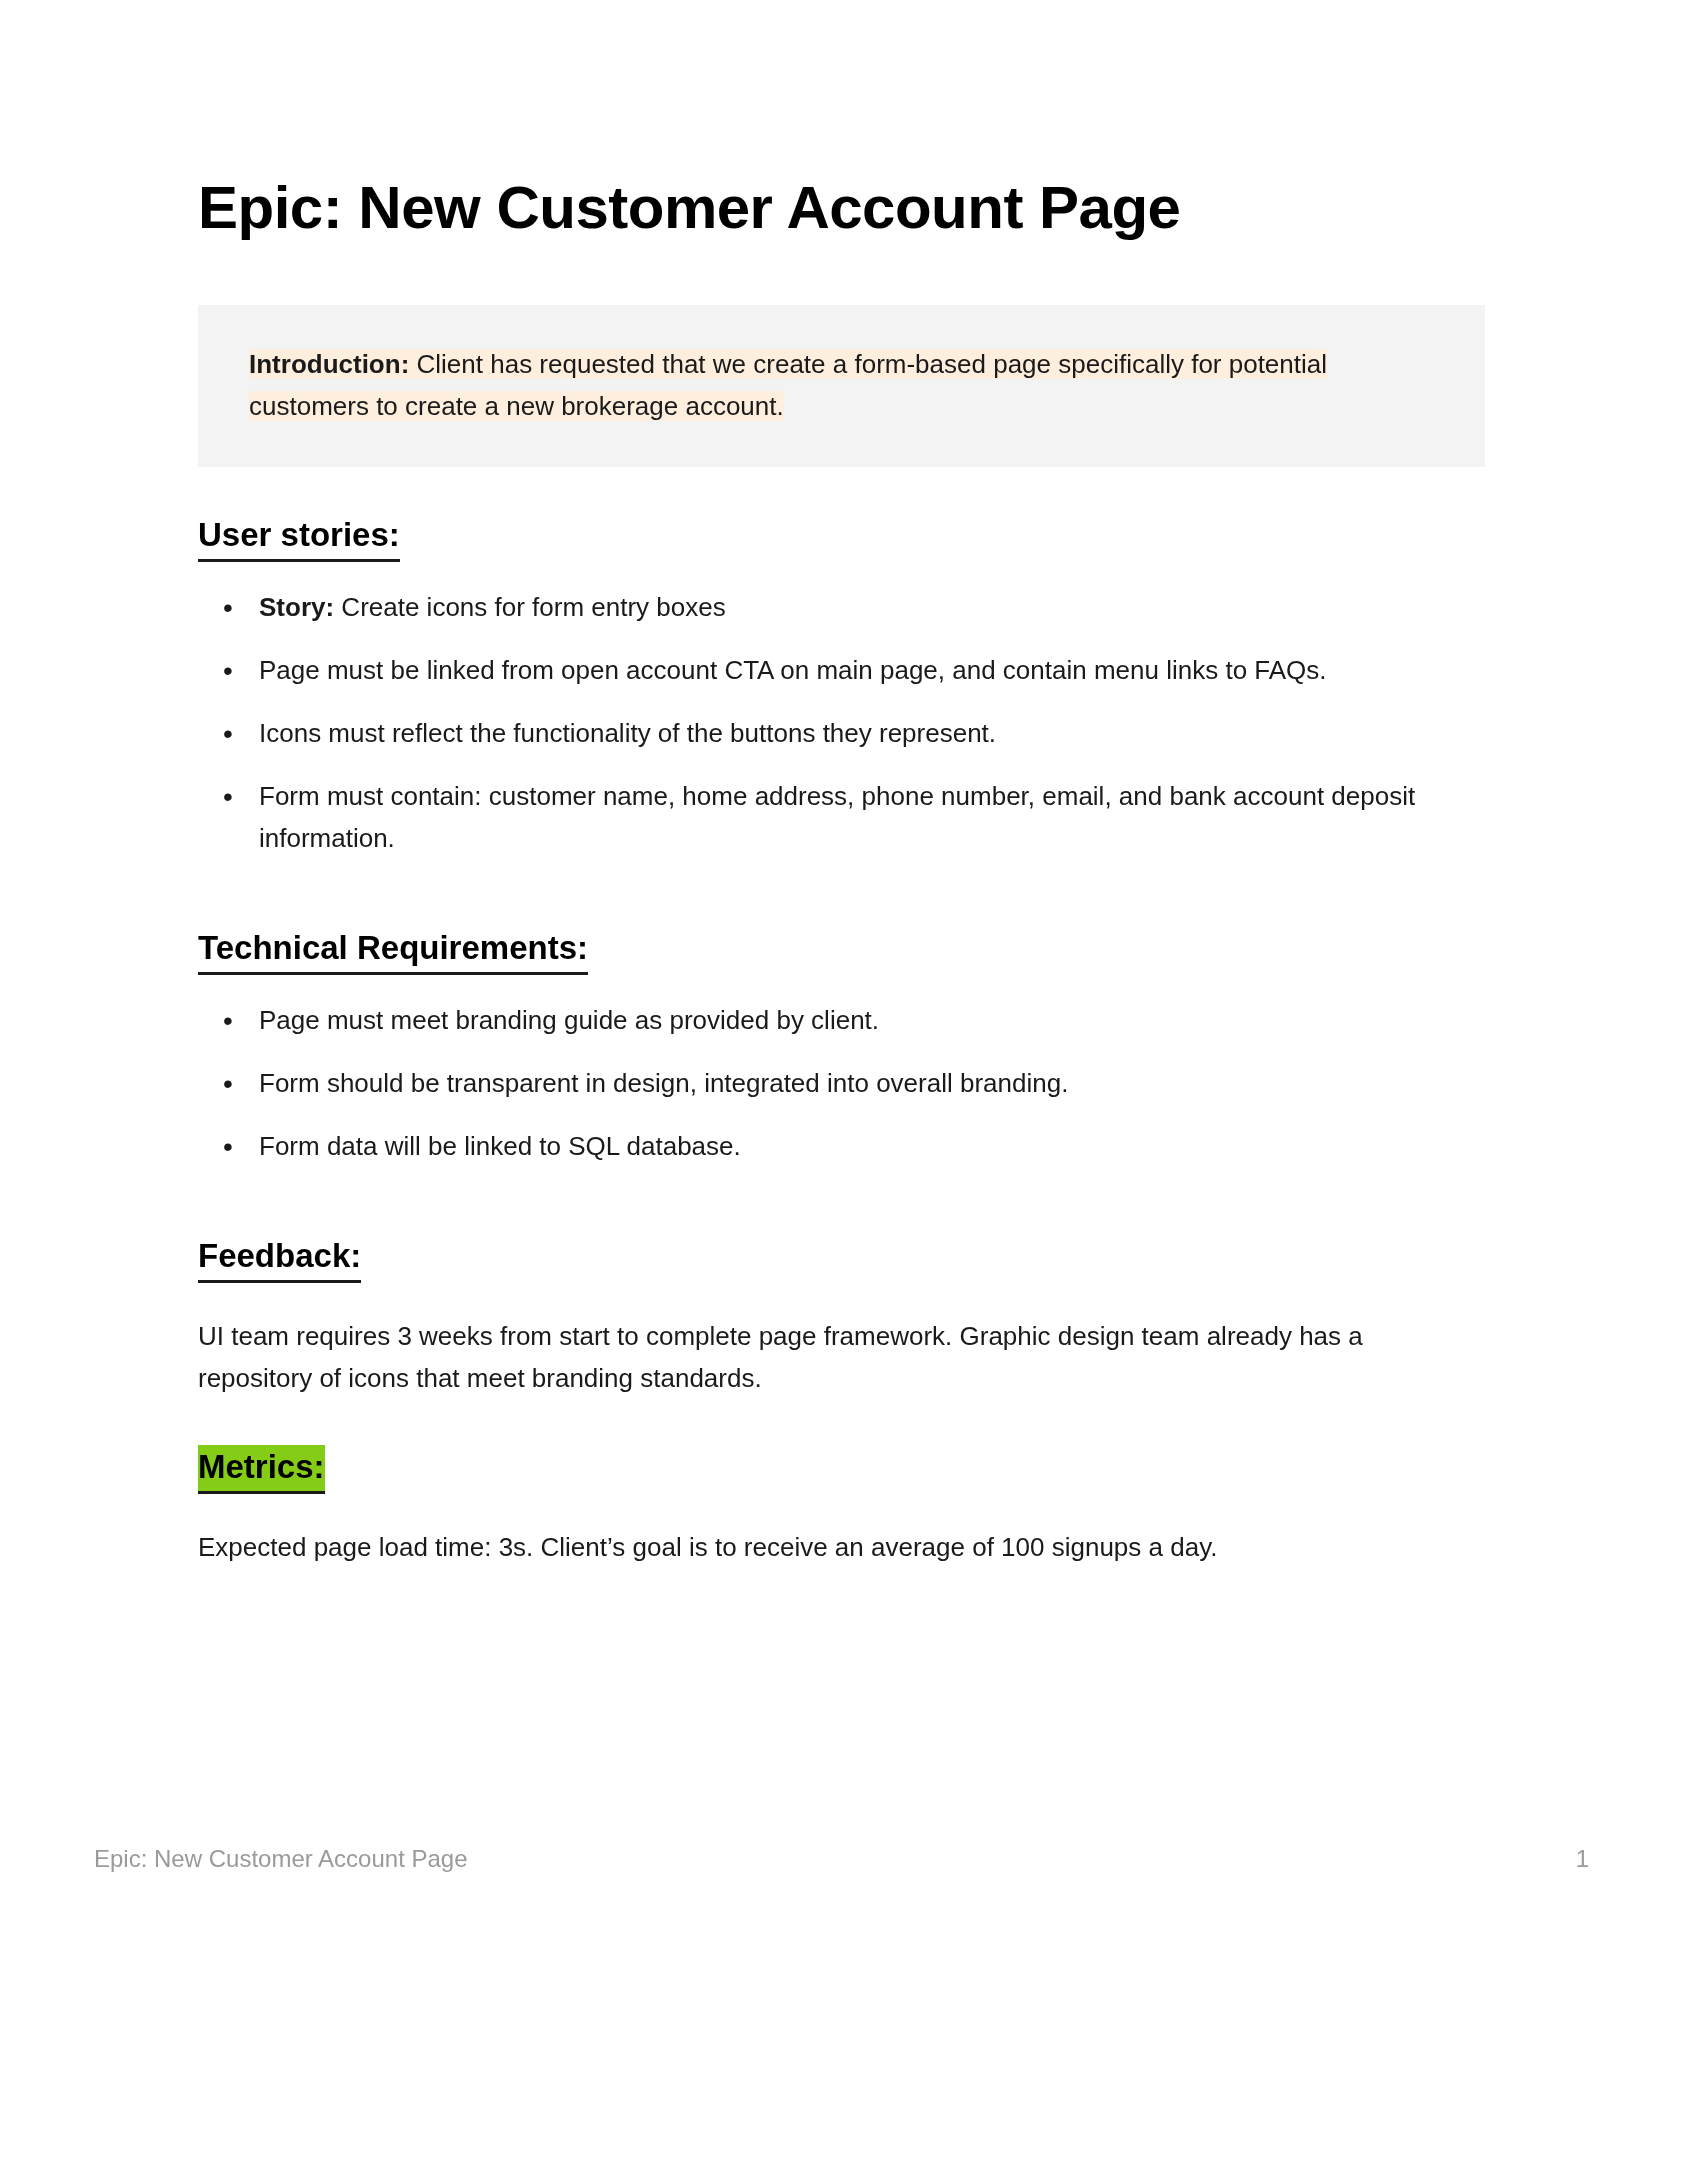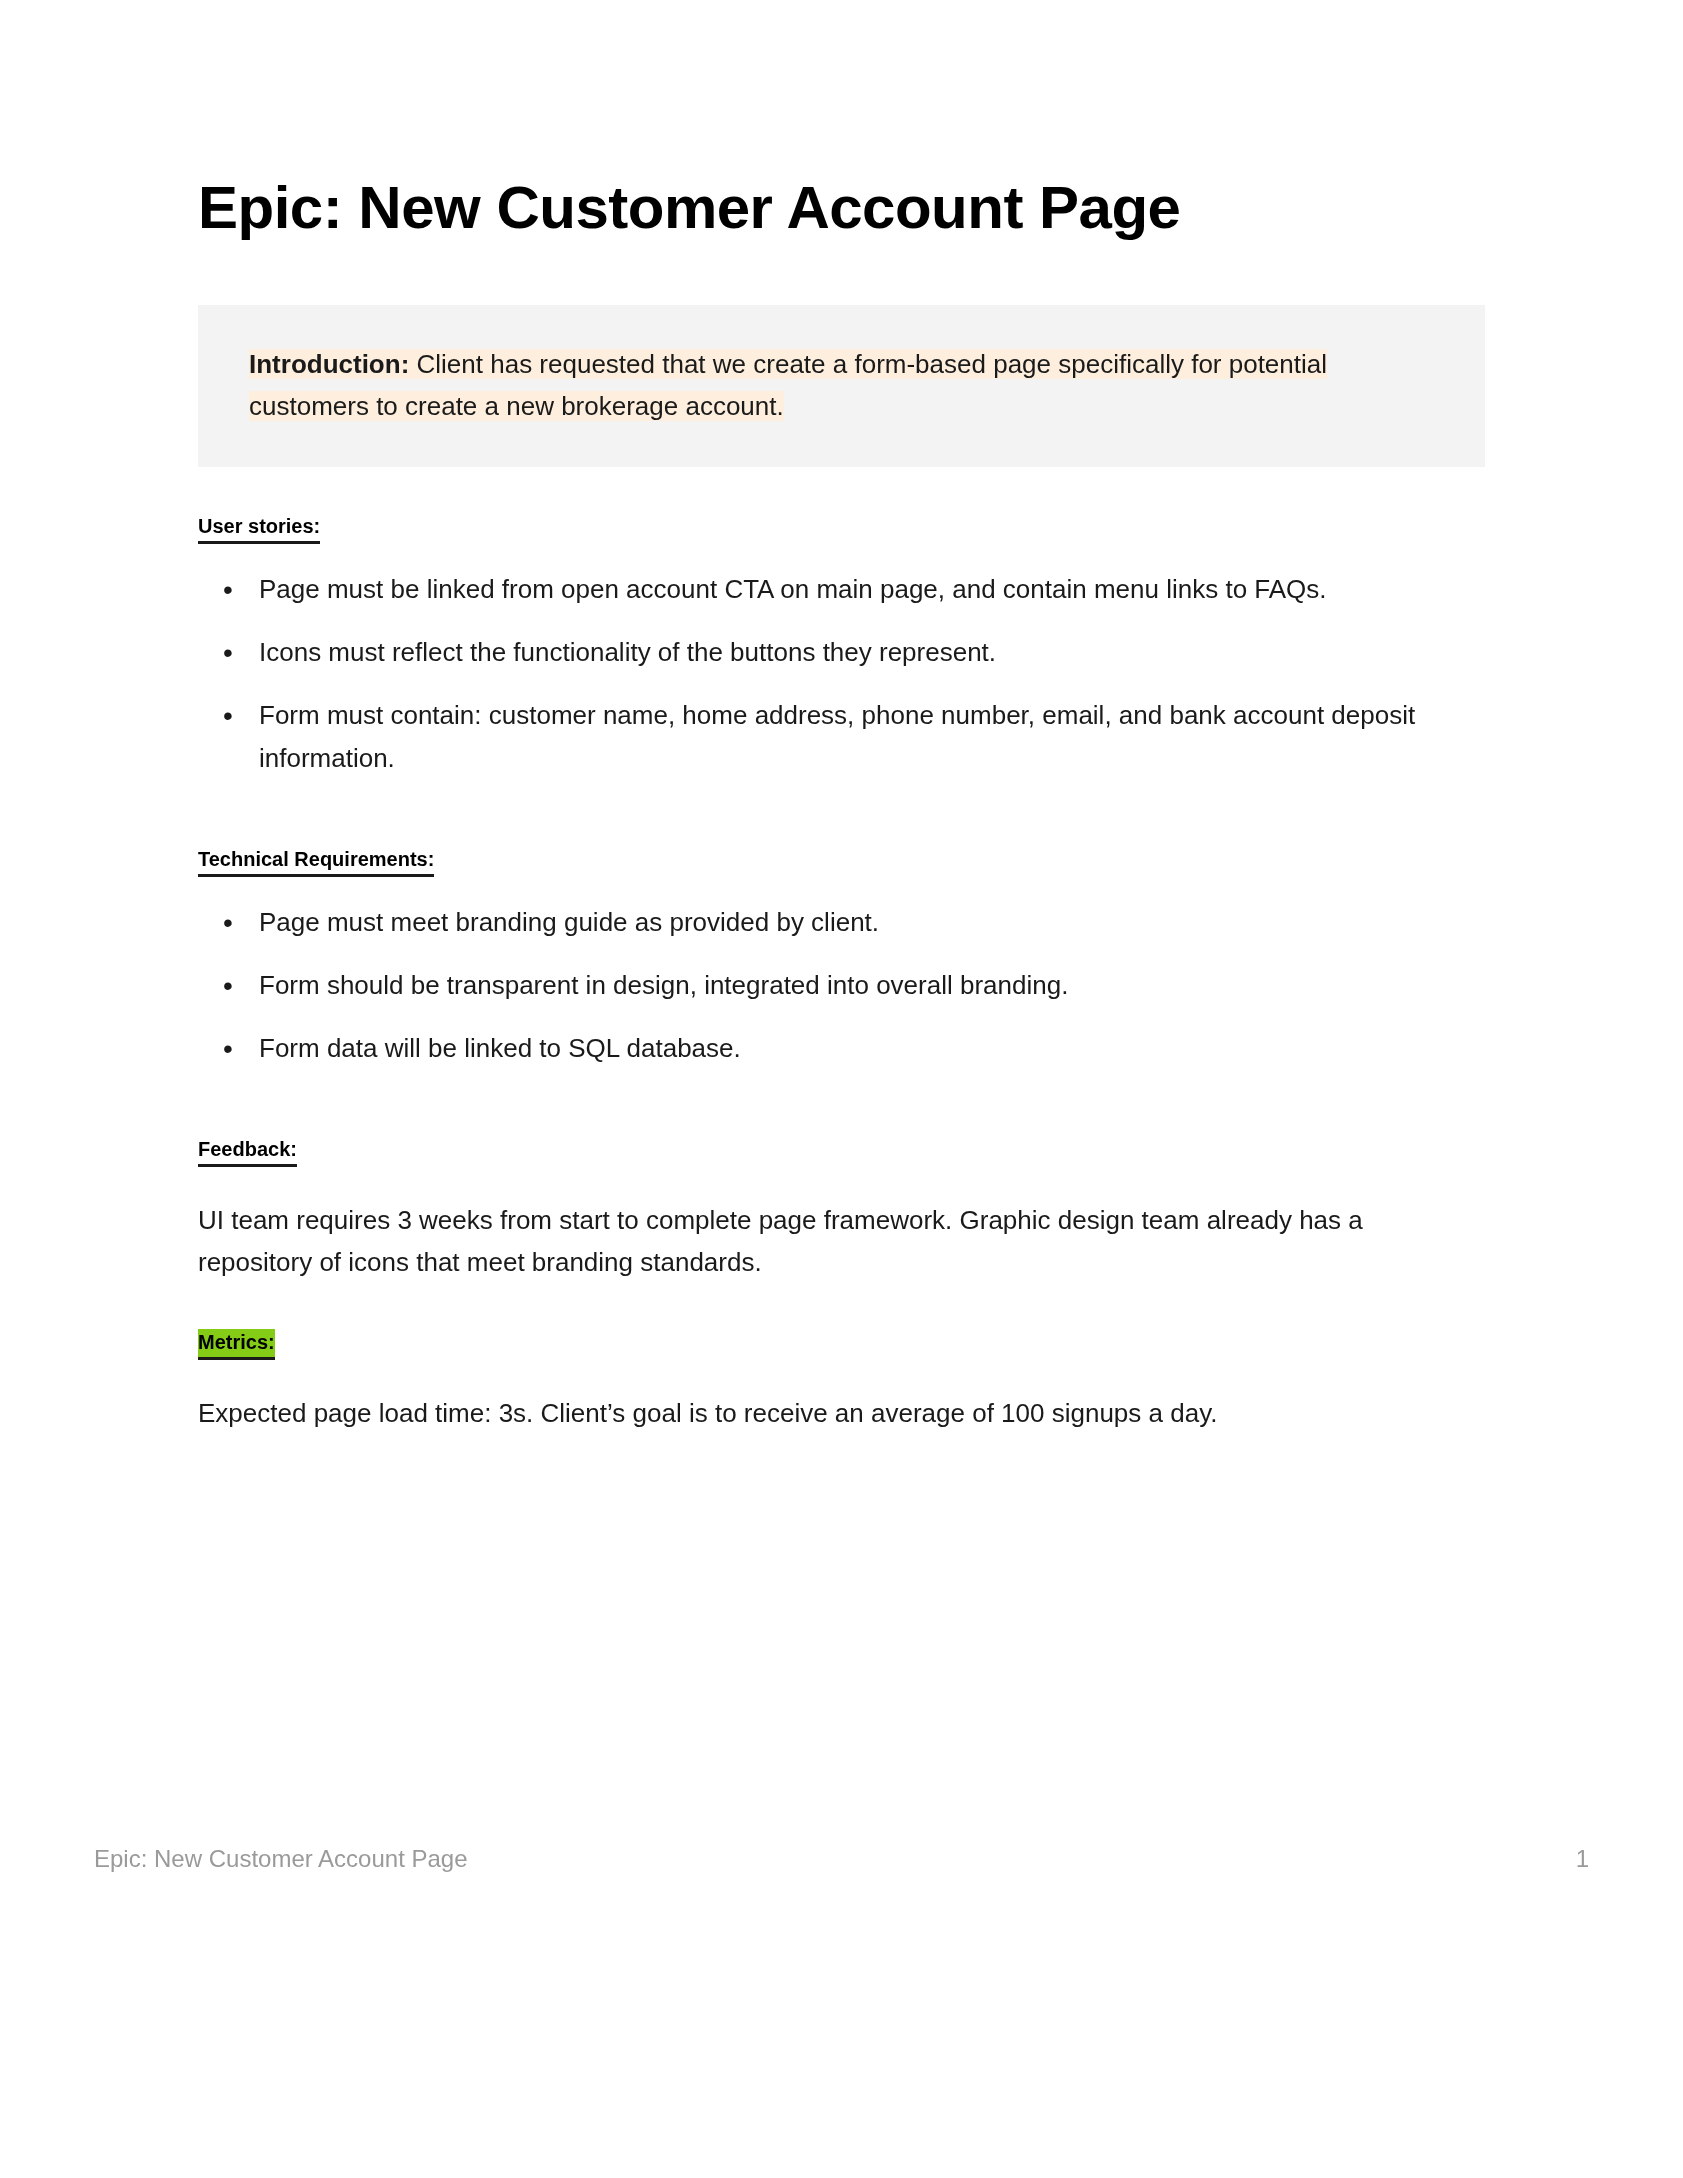--- a/index.html
+++ b/index.html
@@ -41,21 +41,21 @@
     margin: 0;
   }
   .hl {
     background: #fdeedd;
     margin-top: 36px;
   }
   .intro-text b {
     font-weight: bold;
   }
   h2.section {
-    font-size: 20px;
+    font-size: 33px;
     font-weight: bold;
     margin: 46px 0 14px 0;
     display: inline-block;
     border-bottom: 3px solid #1a1a1a;
     padding-bottom: 1px;
     line-height: 1.35;
     color: #000000;
   }
   h2.section.hl {
     background: #84cc16;
@@ -116,20 +116,21 @@
 
   <h1 class="doc-title">Epic: New Customer Account Page</h1>
 
   <div class="intro-box">
     <p class="intro-text"><b class="hl">Introduction:</b><span class="hl"> Client has requested that we create a form-based page specifically for potential customers to create a new brokerage account.</span></p>
   </div>
 
   <div class="section-wrap">
     <h2 class="section">User stories:</h2>
     <ul class="bullets">
+      <li><b>Story:</b><span> Create icons for form entry boxes</span></li>
     </ul>
   </div>
 
   <div class="section-wrap">
     <ul class="bullets">
       <li><span>Page must be linked from open account CTA on main page, and contain menu links to FAQs.</span></li>
       <li><span>Icons must reflect the functionality of the buttons they represent.</span></li>
       <li><span>Form must contain: customer name, home address, phone number, email, and bank account deposit information.</span></li>
     </ul>
   </div>

